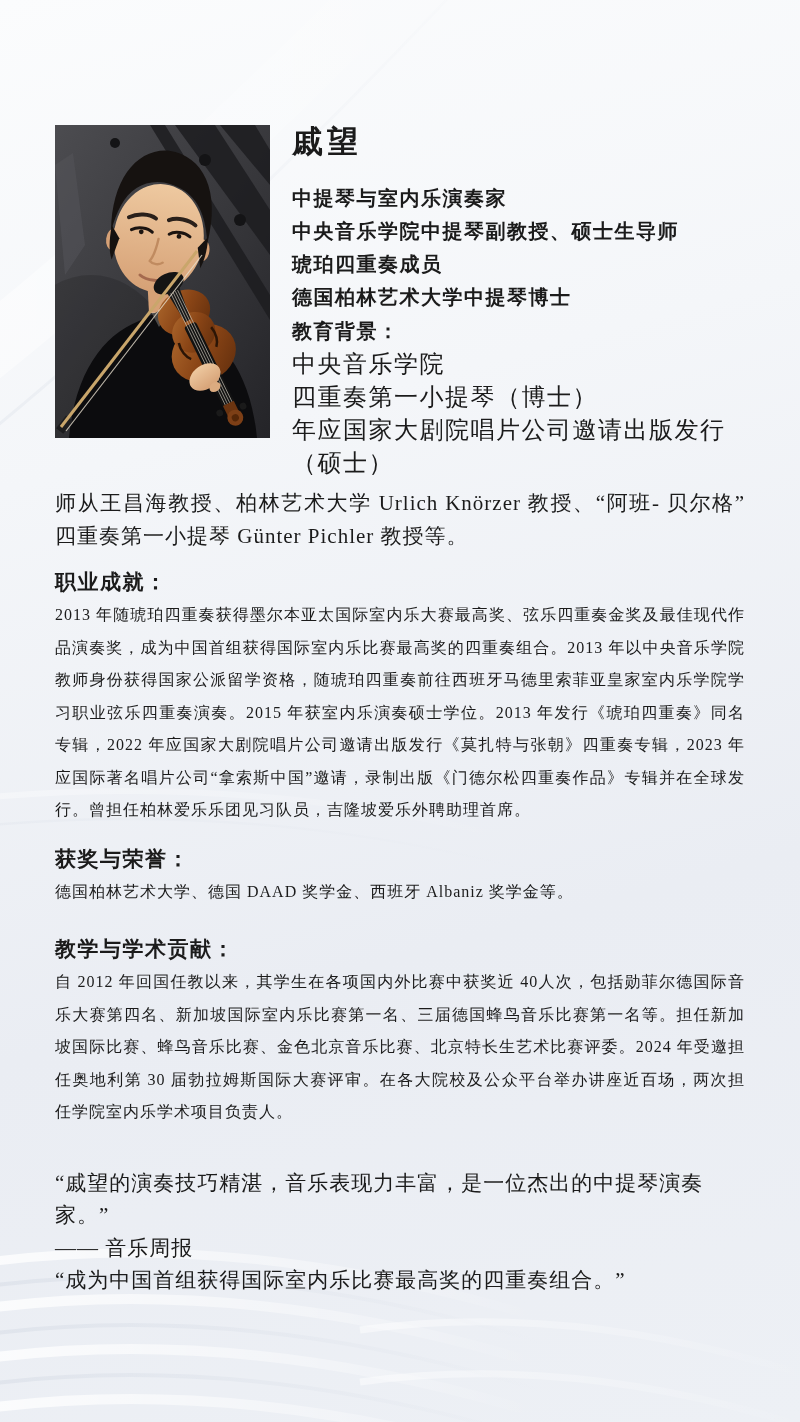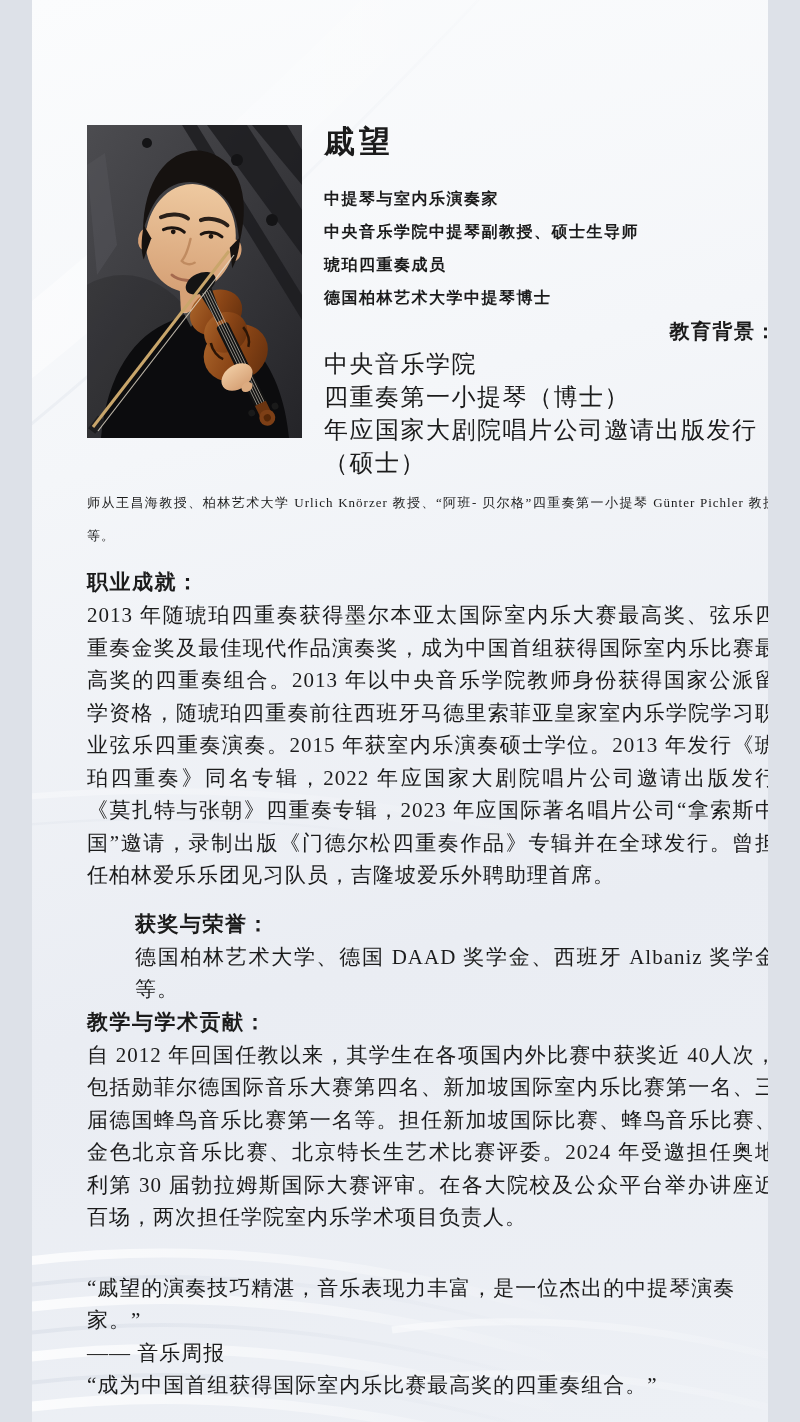--- a/index.html
+++ b/index.html
@@ -1,44 +1,44 @@
 <!DOCTYPE html>
 <html lang="zh"><head>
 <meta charset="utf-8">
 <style>
   html,body{margin:0;padding:0;}
   body{background:#dde1e8;}
   .page{
     position:relative;
-    width:736px;height:1422px;
+    width:800px;height:1422px;
     margin:0 auto;
     overflow:hidden;
     background:linear-gradient(165deg,#fbfcfd 0%,#f4f6f9 30%,#eaedf3 65%,#edf0f5 100%);
     font-family:"Liberation Serif","DejaVu Serif",serif;
     color:#1b1b1b;
   }
   .bg-svg{position:absolute;left:0;top:0;width:800px;height:1422px;pointer-events:none;}
   .content{position:absolute;left:55px;top:125px;width:690px;}
   .top-row{display:flex;}
   .photo-wrap{flex:none;width:215px;height:313px;margin-right:22px;overflow:hidden;}
   .photo-wrap svg{display:block;}
   .intro{flex:1;min-width:0;}
   h1.name{margin:0;font-size:31px;line-height:34px;font-weight:700;letter-spacing:4px;}
   .titles{margin-top:23px;}
-  .title-line{font-size:16px;line-height:33px;font-weight:700;letter-spacing:1.5px;}
-  .edu-heading{font-size:20px;line-height:33px;font-weight:700;letter-spacing:1.5px;margin-top:1px;text-align:right;}
+  .title-line{font-size:20px;line-height:33px;font-weight:700;letter-spacing:1.5px;}
+  .edu-heading{font-size:20px;line-height:33px;font-weight:700;letter-spacing:1.5px;margin-top:1px;}
   .edu-item{font-size:24px;line-height:33px;letter-spacing:1.5px;font-family:Liberation Serif, serif;}
-  .mentors{margin:7px 0 0;font-size:13px;line-height:32.5px;letter-spacing:1px;text-align:justify;}
+  .mentors{margin:7px 0 0;font-size:21px;line-height:32.5px;letter-spacing:1px;text-align:justify;}
   section{margin:0;}
   .sec-career{margin-top:14px;}
-  .sec-awards{margin-top:16px;margin-left:48px;}
-  .sec-teaching{}
+  .sec-awards{margin-top:16px;}
+  .sec-teaching{margin-top:25px;}
   .sec-media{margin-top:38px;}
   .section-heading{margin:0;font-size:21px;line-height:33px;font-weight:700;letter-spacing:1.5px;}
-  .body-text{margin:0;font-size:21px;line-height:32.5px;letter-spacing:1px;text-align:justify;}
+  .body-text{margin:0;font-size:16px;line-height:32.5px;letter-spacing:1px;text-align:justify;}
   .quote{margin:0;font-size:21px;line-height:32.5px;letter-spacing:1px;}
   .quote-source{margin:0;font-size:21px;line-height:32.5px;letter-spacing:1px;}
 </style>
 </head>
 <body>
 
 <div class="page">
 
   <svg class="bg-svg" viewBox="0 0 800 1422" xmlns="http://www.w3.org/2000/svg">
     <defs>

